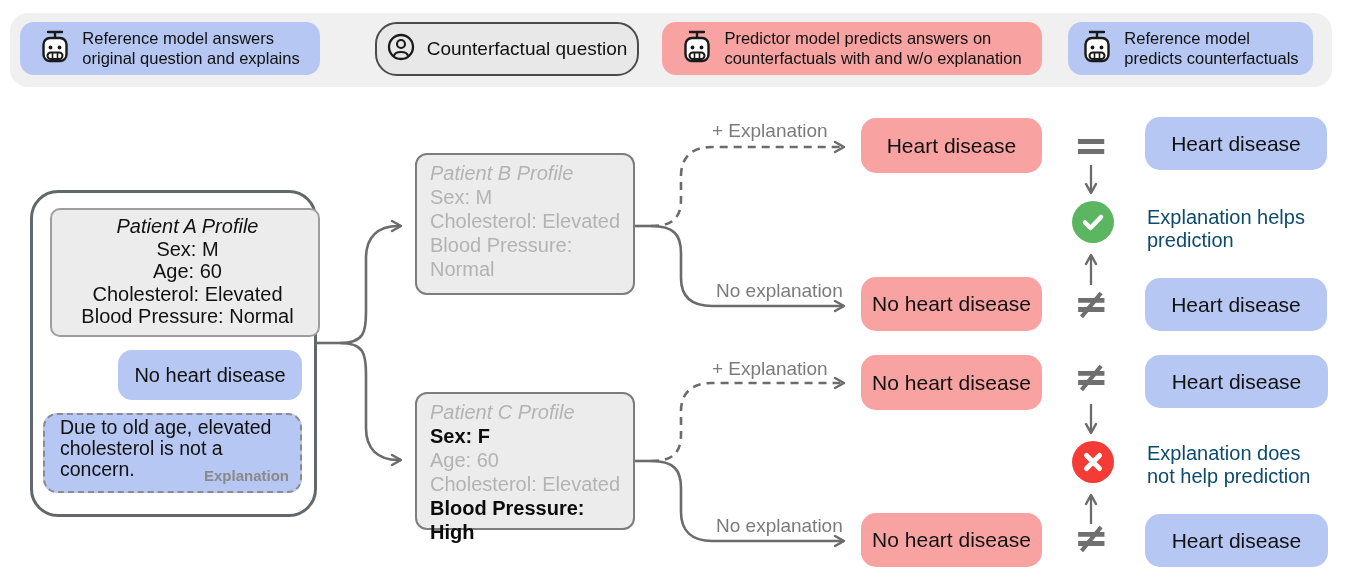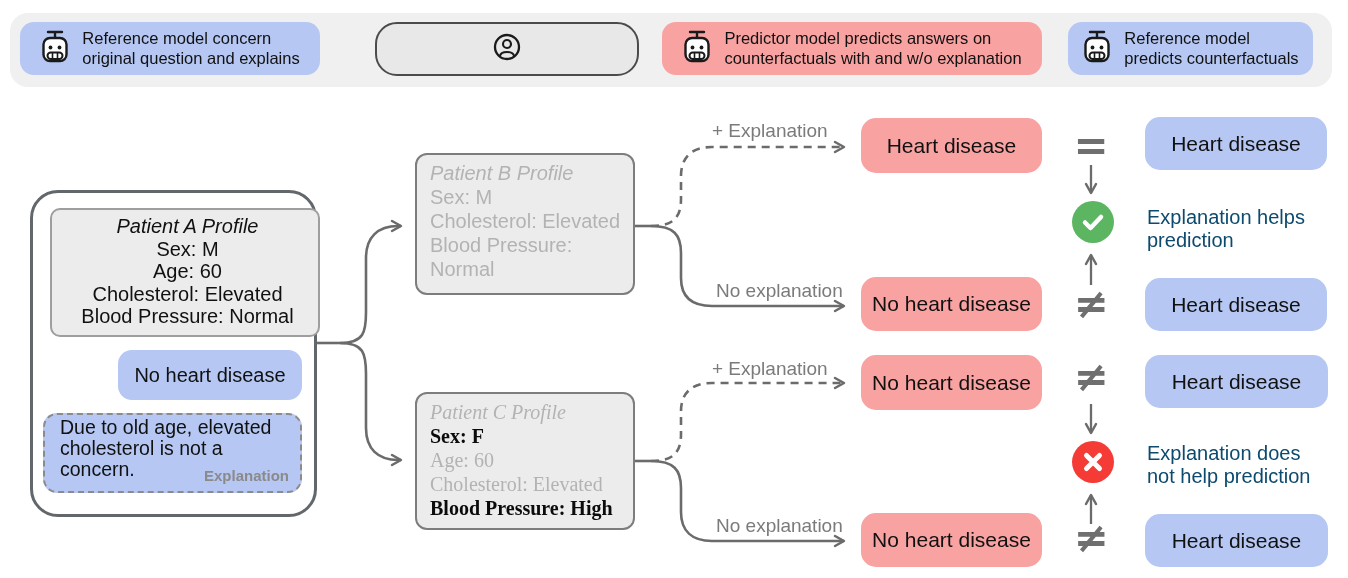--- a/index.html
+++ b/index.html
@@ -89,32 +89,35 @@
       <svg width="30" height="36" viewBox="0 0 30 36">
           <path d="M8 3 H22 M15 3 V9" stroke="#1a1a1a" stroke-width="2.4" stroke-linecap="round" fill="none"></path>
           <rect x="3.5" y="9" width="23" height="23" rx="6.5" fill="#fff" stroke="#1a1a1a" stroke-width="2.4"></rect>
           <circle cx="10.5" cy="18.5" r="1.9" fill="#1a1a1a"></circle>
           <circle cx="19.5" cy="18.5" r="1.9" fill="#1a1a1a"></circle>
           <rect x="7.5" y="23.5" width="15" height="6.5" rx="3.2" fill="#fff" stroke="#1a1a1a" stroke-width="2"></rect>
           <path d="M12.5 24 V29.5 M17.5 24 V29.5" stroke="#1a1a1a" stroke-width="1.6"></path>
         </svg>
     </span>
     <span class="pill-text">
-      <div>Reference model concern</div>
+      <div>Reference model answers</div>
       <div>original question and explains</div>
     </span>
   </div>
 
   <div class="abs pill pill-outline" style="left:375px;top:22px;width:260px;height:50px;">
     <span>
       <svg width="28" height="28" viewBox="0 0 28 28">
           <circle cx="14" cy="14" r="12" fill="none" stroke="#1a1a1a" stroke-width="2.3"></circle>
           <circle cx="14" cy="11" r="4" fill="none" stroke="#1a1a1a" stroke-width="2.1"></circle>
           <path d="M6.8 23.2 C8 17.5 20 17.5 21.2 23.2" fill="none" stroke="#1a1a1a" stroke-width="2.1"></path>
         </svg>
+    </span>
+    <span class="pill-text">
+      <div>Counterfactual question</div>
     </span>
   </div>
 
   <div class="abs pill pill-red" style="left:662px;top:22px;width:380px;height:53px;">
     <span>
       <svg width="30" height="36" viewBox="0 0 30 36">
           <path d="M8 3 H22 M15 3 V9" stroke="#1a1a1a" stroke-width="2.4" stroke-linecap="round" fill="none"></path>
           <rect x="3.5" y="9" width="23" height="23" rx="6.5" fill="#fff" stroke="#1a1a1a" stroke-width="2.4"></rect>
           <circle cx="10.5" cy="18.5" r="1.9" fill="#1a1a1a"></circle>
           <circle cx="19.5" cy="18.5" r="1.9" fill="#1a1a1a"></circle>
@@ -162,21 +165,21 @@
     <div class="expl-tag">Explanation</div>
   </div>
 
   <div class="abs profile-cf" style="left:415px;top:153px;height:142px;">
     <div class="profile-title">Patient B Profile</div>
     <div class="row-gray">Sex: M</div>
     <div class="row-gray">Cholesterol: Elevated</div>
     <div class="row-gray">Blood Pressure: Normal</div>
   </div>
 
-  <div class="abs profile-cf" style="left:415px;top:392px;height:138px;font-family:Liberation Serif, serif;">
+  <div class="abs profile-cf" style="left:415px;top:392px;height:138px;">
     <div class="profile-title">Patient C Profile</div>
     <div class="row-bold">Sex: F</div>
     <div class="row-gray">Age: 60</div>
     <div class="row-gray">Cholesterol: Elevated</div>
     <div class="row-bold">Blood Pressure: High</div>
   </div>
 
   <div class="abs branch-label" style="left:712px;top:120px;">+ Explanation</div>
   <div class="abs branch-label" style="left:716px;top:280px;">No explanation</div>
   <div class="abs branch-label" style="left:712px;top:358px;">+ Explanation</div>

